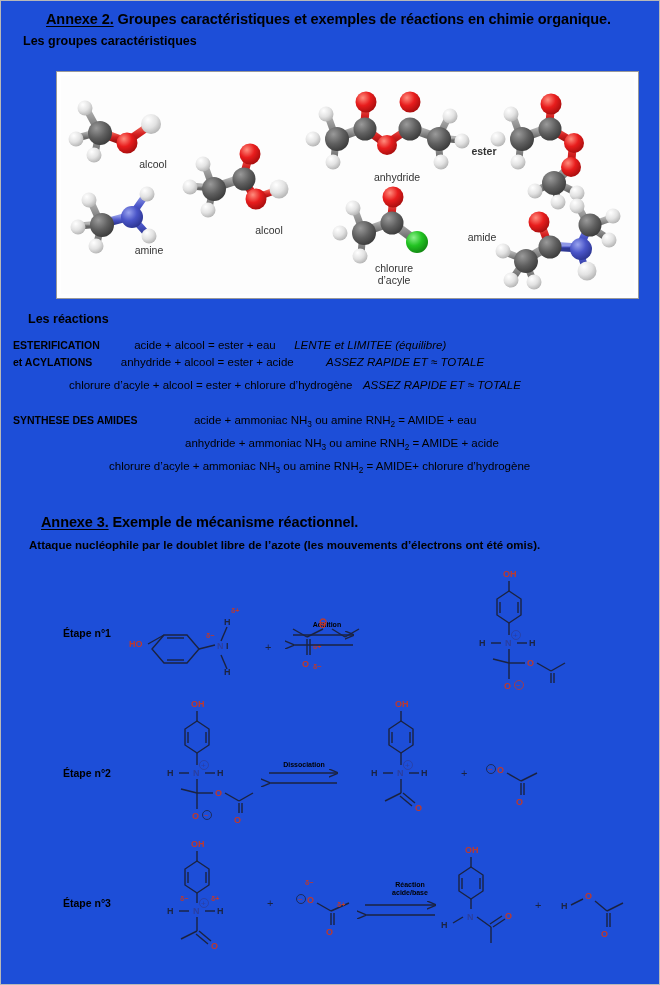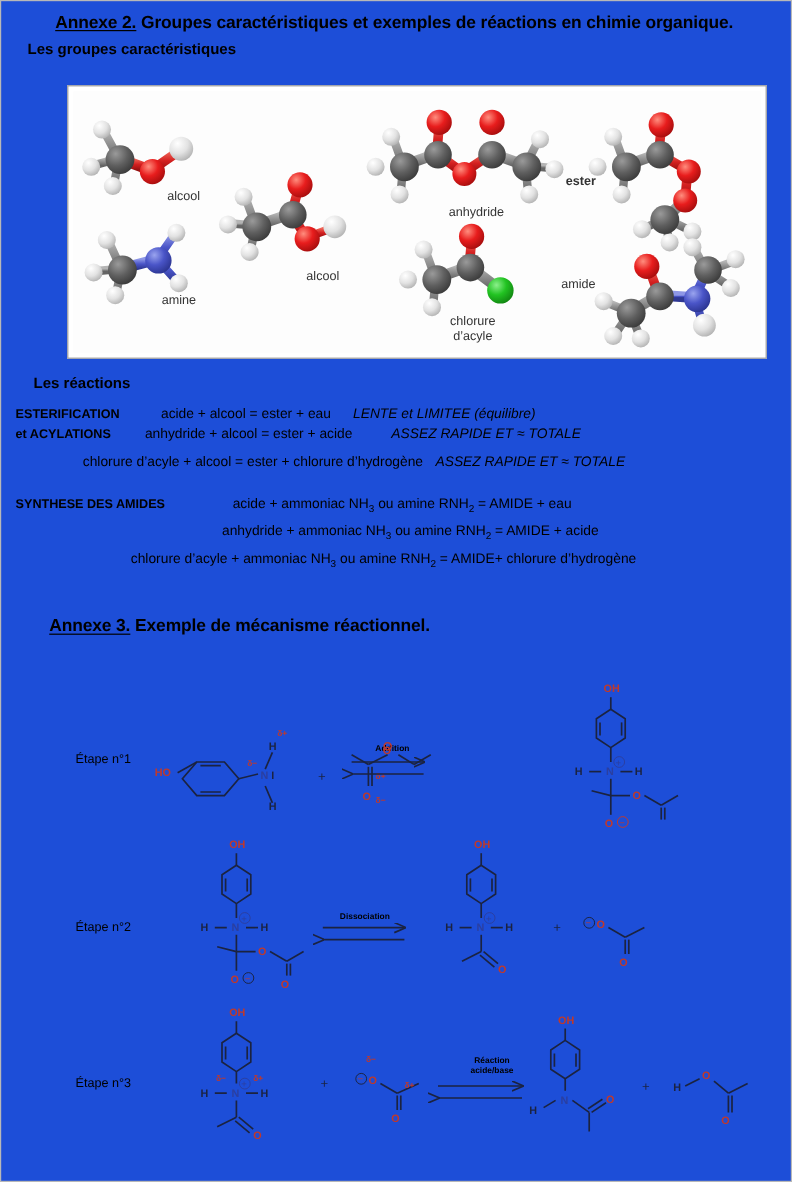--- a/index.html
+++ b/index.html
@@ -78,21 +78,21 @@
   .rx .ital {
     font-style: italic;
     font-size: 11.5px;
   }
   sub { font-size: 0.72em; }
 
   
   .step-label {
     position: absolute;
     font-size: 10.5px;
-    font-weight: normal;
+    font-weight: bold;
     white-space: nowrap;
     text-align: center;
   }
   .arrow-label {
     position: absolute;
     font-size: 7px;
     font-weight: bold;
     text-align: center;
     white-space: nowrap;
     line-height: 1.15;
@@ -348,20 +348,21 @@
   </div>
 
   <div class="rx" style="left:108px; top:459px;">
     <span>chlorure d’acyle + ammoniac NH</span><sub>3</sub><span> ou amine RNH</span><sub>2</sub><span> = AMIDE+ chlorure d’hydrogène</span>
   </div>
 
   <div class="annexe-head" style="left:40px; top:513px;">
     <span class="lbl">Annexe 3.</span><span> Exemple de mécanisme réactionnel.</span>
   </div>
 
+  <div class="sub-head" style="left:28px; top:538px; font-size:11.5px;">Attaque nucléophile par le doublet libre de l’azote (les mouvements d’électrons ont été omis).</div>
 
   <div class="step-label" style="left:62px; top:626px;">Étape n°1</div>
   <div class="step-label" style="left:62px; top:766px;">Étape n°2</div>
   <div class="step-label" style="left:62px; top:896px;">Étape n°3</div>
 
   <div class="arrow-label" style="left:296px; top:620px; width:60px;">Addition</div>
   <div class="arrow-label" style="left:268px; top:760px; width:70px;">Dissociation</div>
   <div class="arrow-label" style="left:378px; top:880px; width:62px;">
     <div>Réaction</div>
     <div>acide/base</div>

